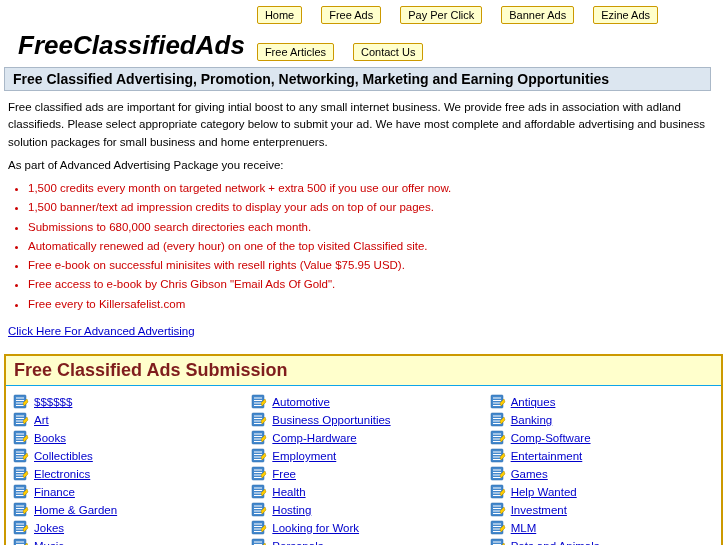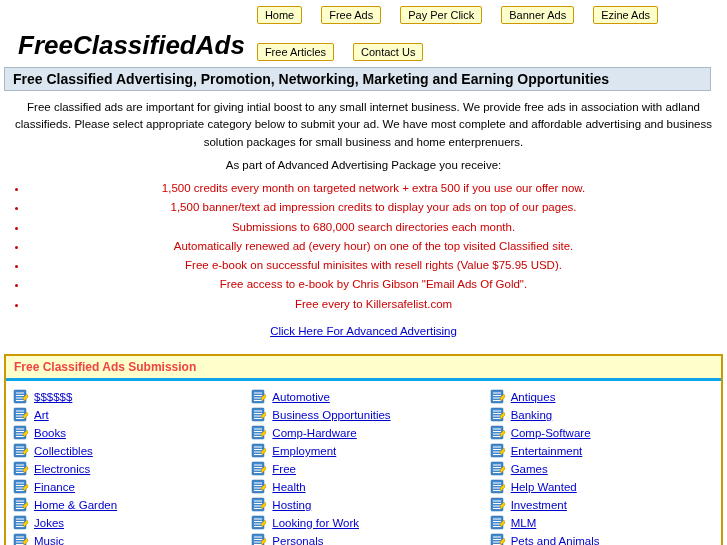--- a/index.html
+++ b/index.html
@@ -50,21 +50,20 @@
       font-weight: bold;
       margin: 0 16px 4px 4px;
     }
 
     
     #intro {
       padding: 4px 8px 8px 8px;
       font-size: 11.5px;
       line-height: 1.5;
       color: #000;
-      text-align: center;
     }
     #intro p { margin-bottom: 6px; }
     #intro ul {
       margin-left: 20px;
       margin-bottom: 6px;
     }
     #intro ul li {
       color: #cc0000;
       margin-bottom: 2px;
     }
@@ -80,25 +79,25 @@
       margin-top: 4px;
     }
 
     
     #submission-section {
       margin: 6px 4px;
       border: 2px solid #cc9900;
     }
     #submission-header {
       background: #ffffcc;
-      border-bottom: 3px solid #0ea5e9;
+      border-bottom: 1px solid #0ea5e9;
       padding: 4px 8px;
-      font-size: 12px;
+      font-size: 18px;
       font-weight: bold;
-      color: #ef4444;
+      color: #7f1d1d;
     }
     #categories-grid {
       display: grid;
       grid-template-columns: 1fr 1fr 1fr;
       padding: 4px 0;
     }
     .cat-column {
       padding: 2px 6px;
     }
     .cat-item {

